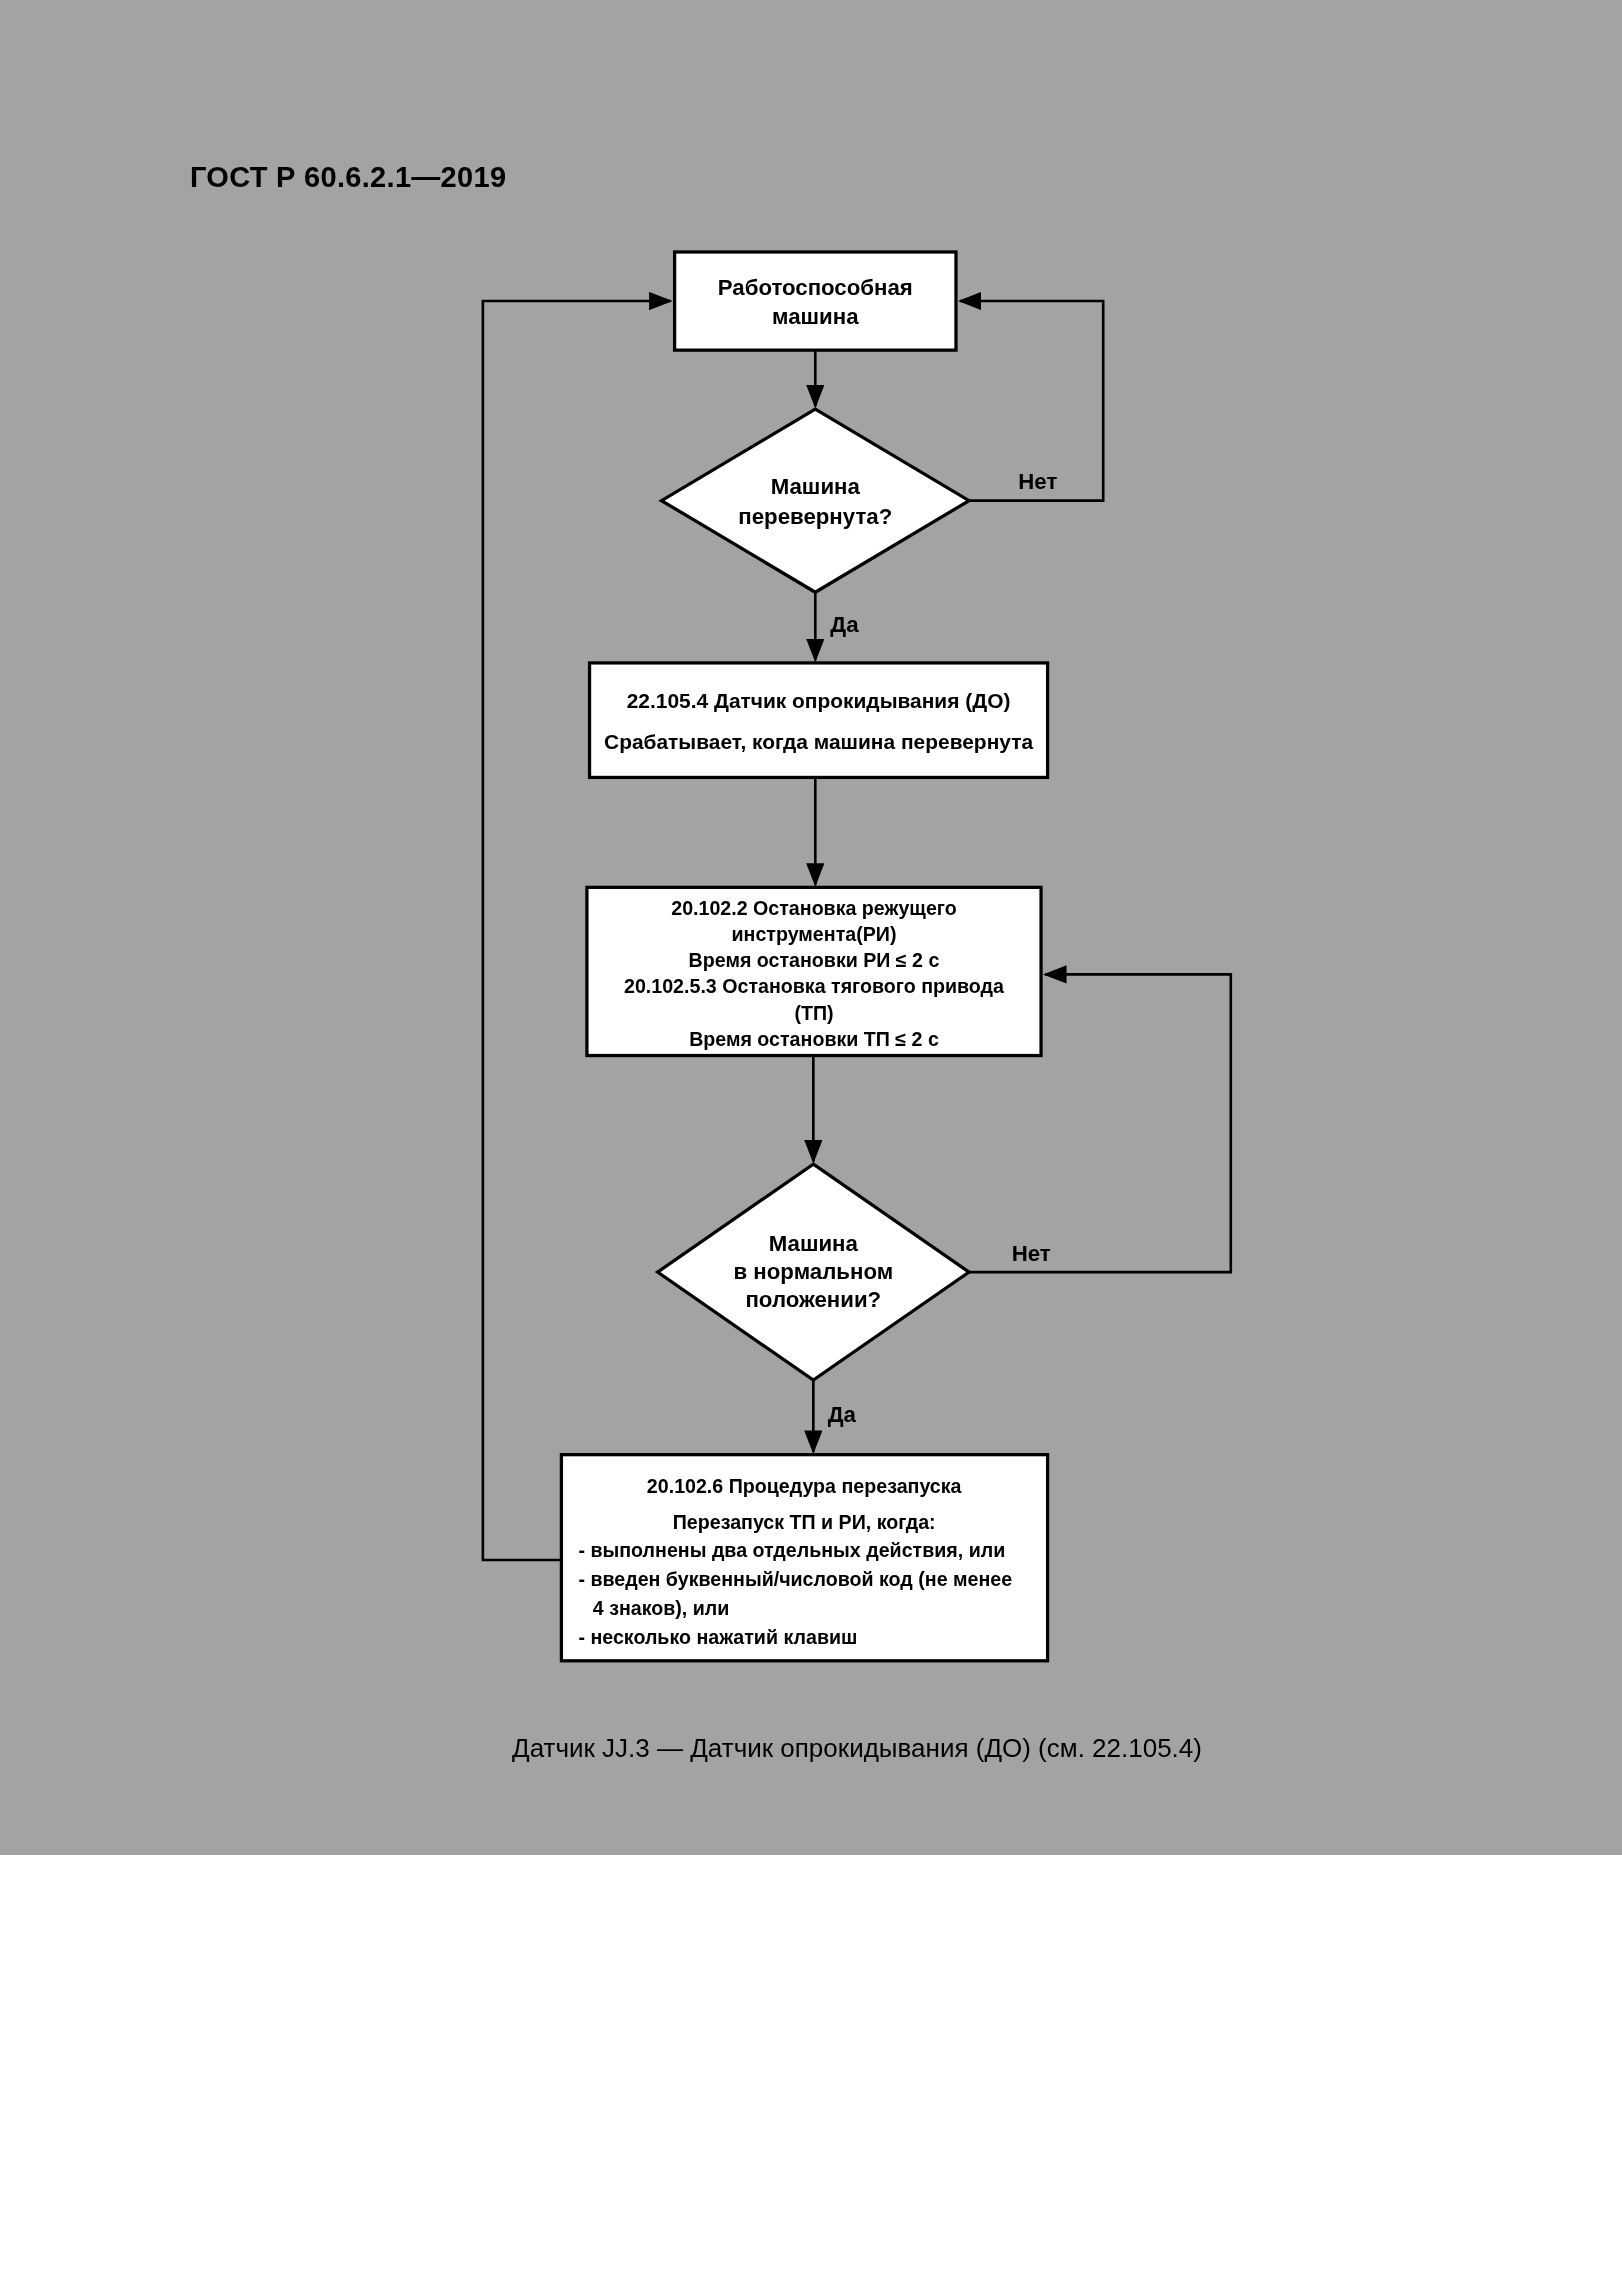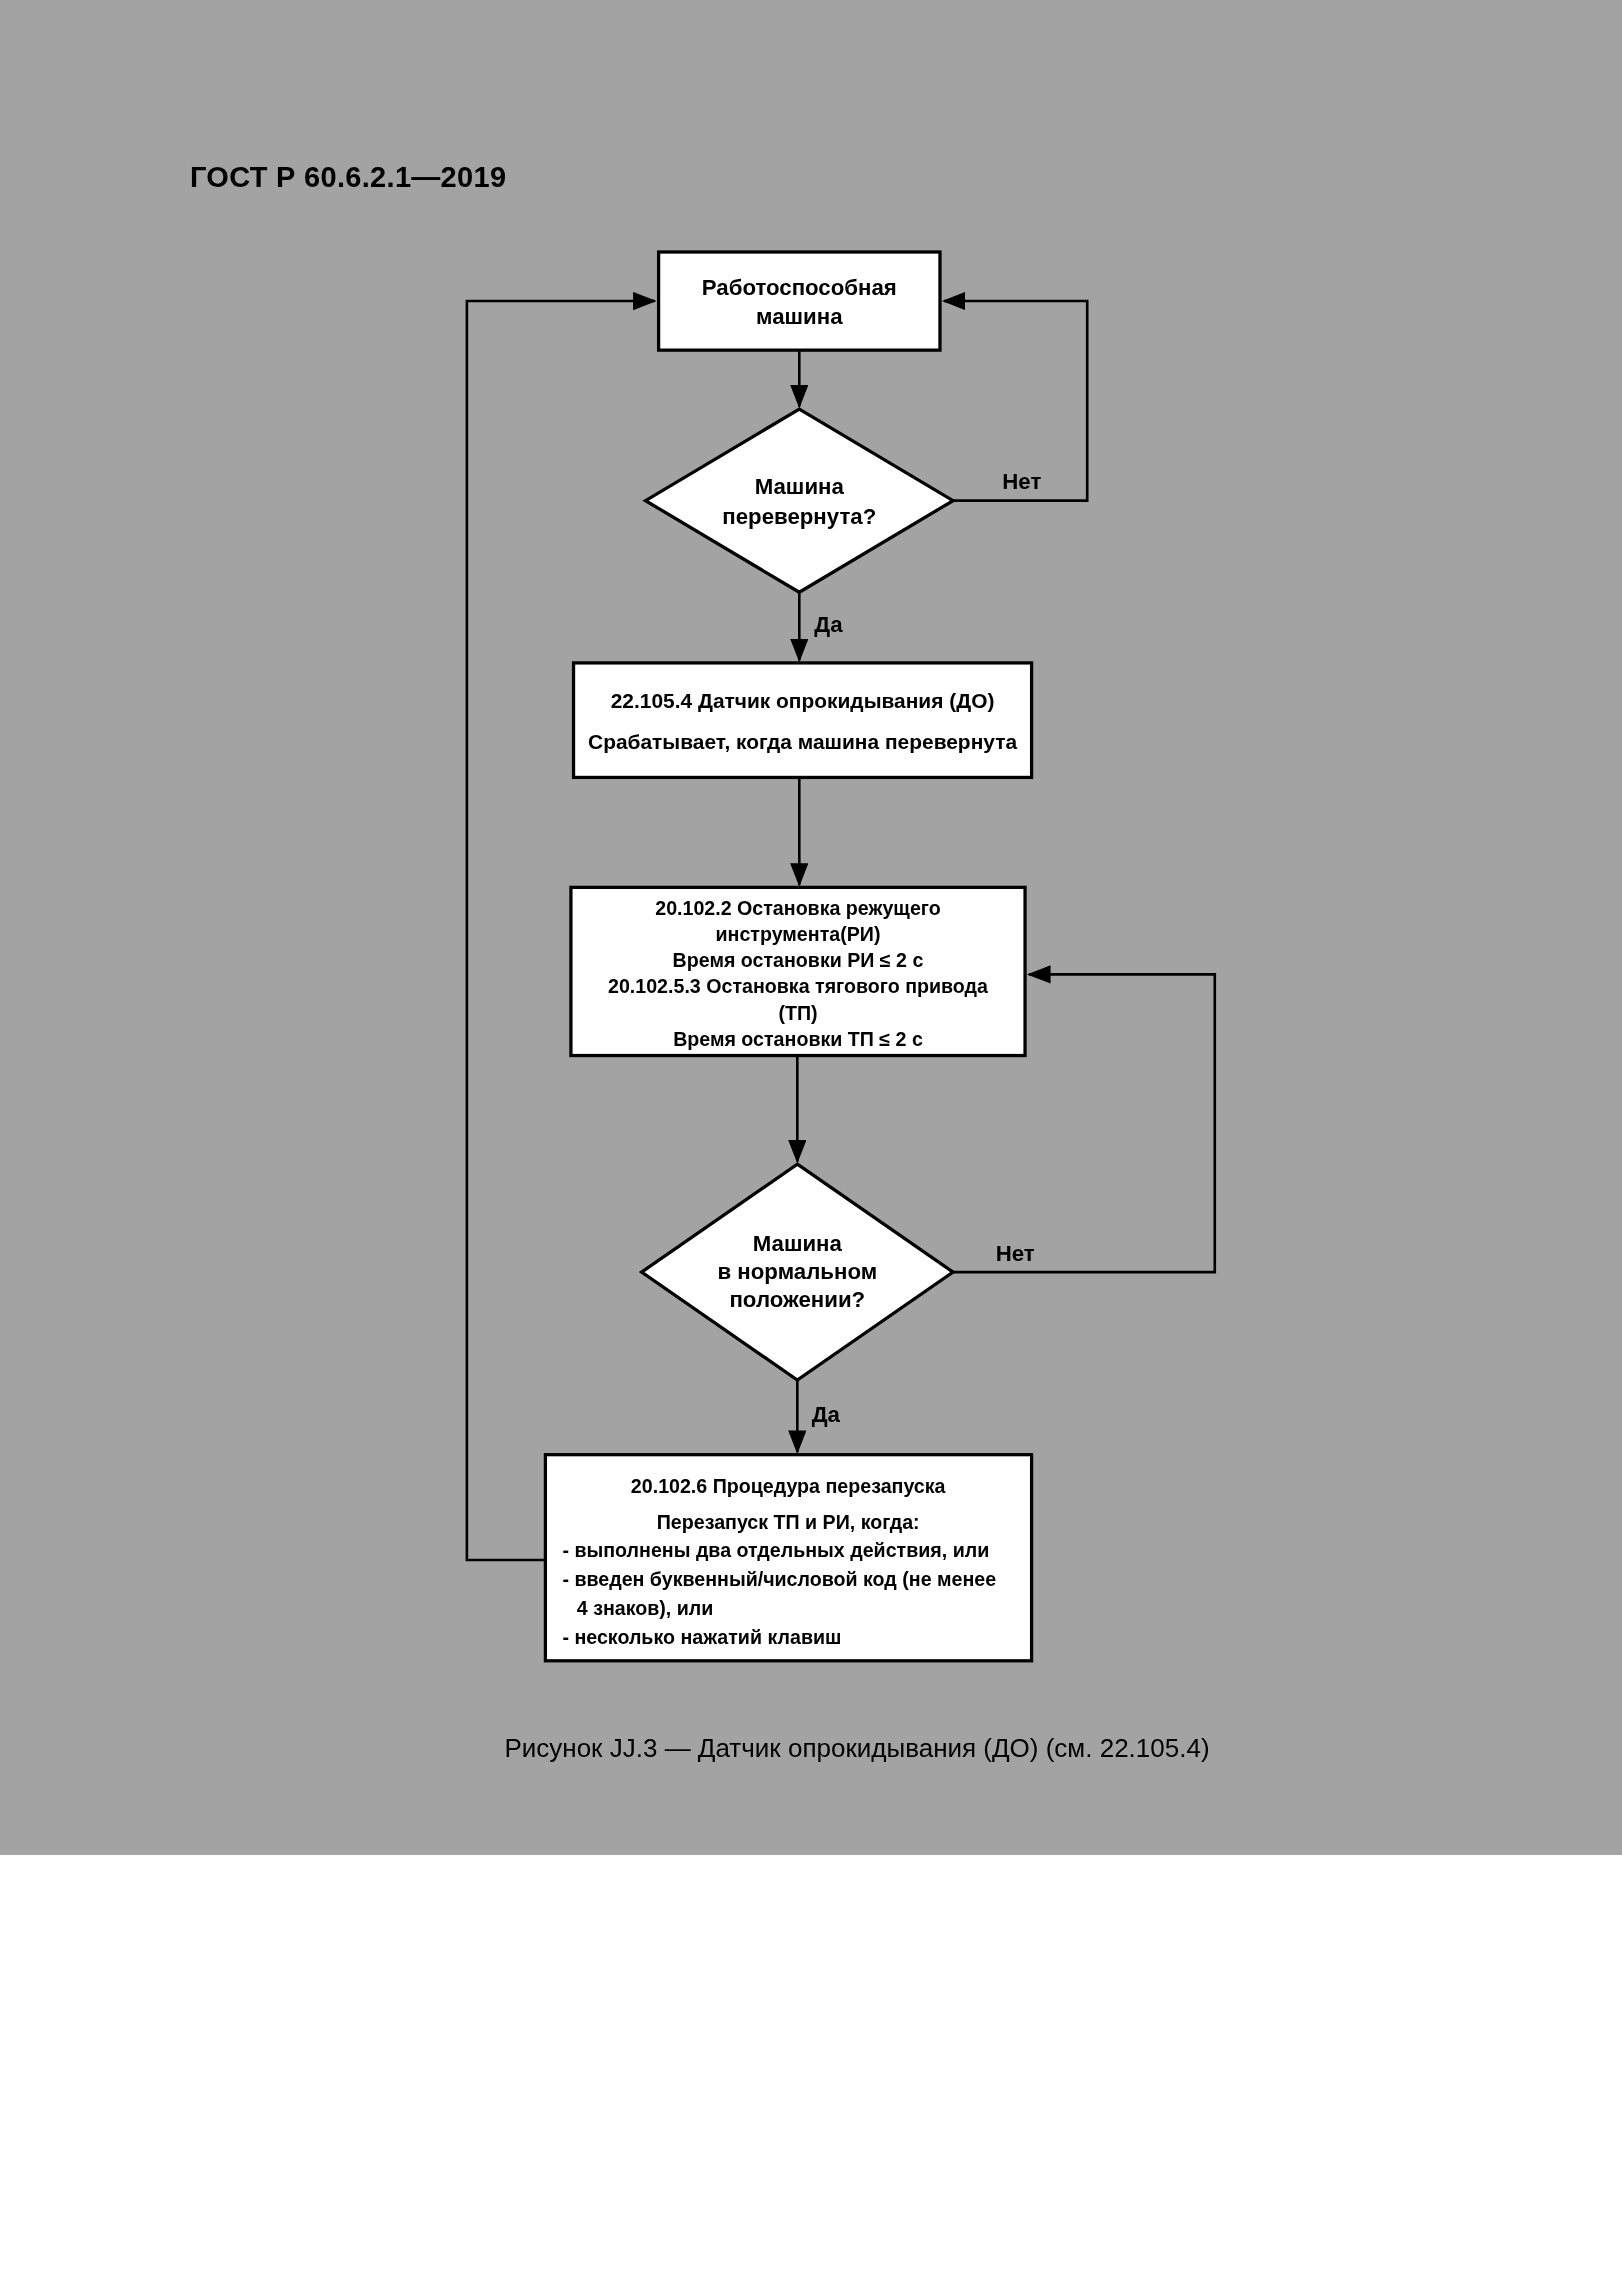--- a/index.html
+++ b/index.html
@@ -16,21 +16,21 @@
     position: absolute;
     left: 190px;
     top: 161px;
     font-size: 29px;
     font-weight: 700;
     letter-spacing: 0.3px;
     white-space: nowrap;
   }
   .flowchart-wrap {
     position: absolute;
-    left: 377px;
+    left: 393px;
     top: 216px;
     width: 982px;
     height: 1505px;
   }
   svg { display: block; }
   svg text {
     font-family: "Liberation Sans", sans-serif;
     font-weight: 700;
     fill: #000000;
   }
@@ -115,18 +115,18 @@
 
       <text class="fs30" x="628" y="1951" text-anchor="middle">20.102.6 Процедура перезапуска</text>
       <text class="fs30" x="628" y="2006" text-anchor="middle">Перезапуск ТП и РИ, когда:</text>
       <text class="fs30" x="283" y="2050" text-anchor="start">- выполнены два отдельных действия, или</text>
       <text class="fs30" x="283" y="2094" text-anchor="start">- введен буквенный/числовой код (не менее</text>
       <text class="fs30" x="305" y="2138" text-anchor="start">4 знаков), или</text>
       <text class="fs30" x="283" y="2182" text-anchor="start">- несколько нажатий клавиш</text>
     </svg>
   </div>
 
-  <div class="figure-caption"><span>Рисунок JJ.3 </span><span class="bold-part">— Датчик опрокидывания</span><span> (ДО) (см. 22.105.4)</span></div>
+  <div class="figure-caption"><span>Датчик JJ.3 </span><span class="bold-part">— Датчик опрокидывания</span><span> (ДО) (см. 22.105.4)</span></div>
 
   <div class="page-number">66</div>
 
 </div>
 
 
 </body></html>

